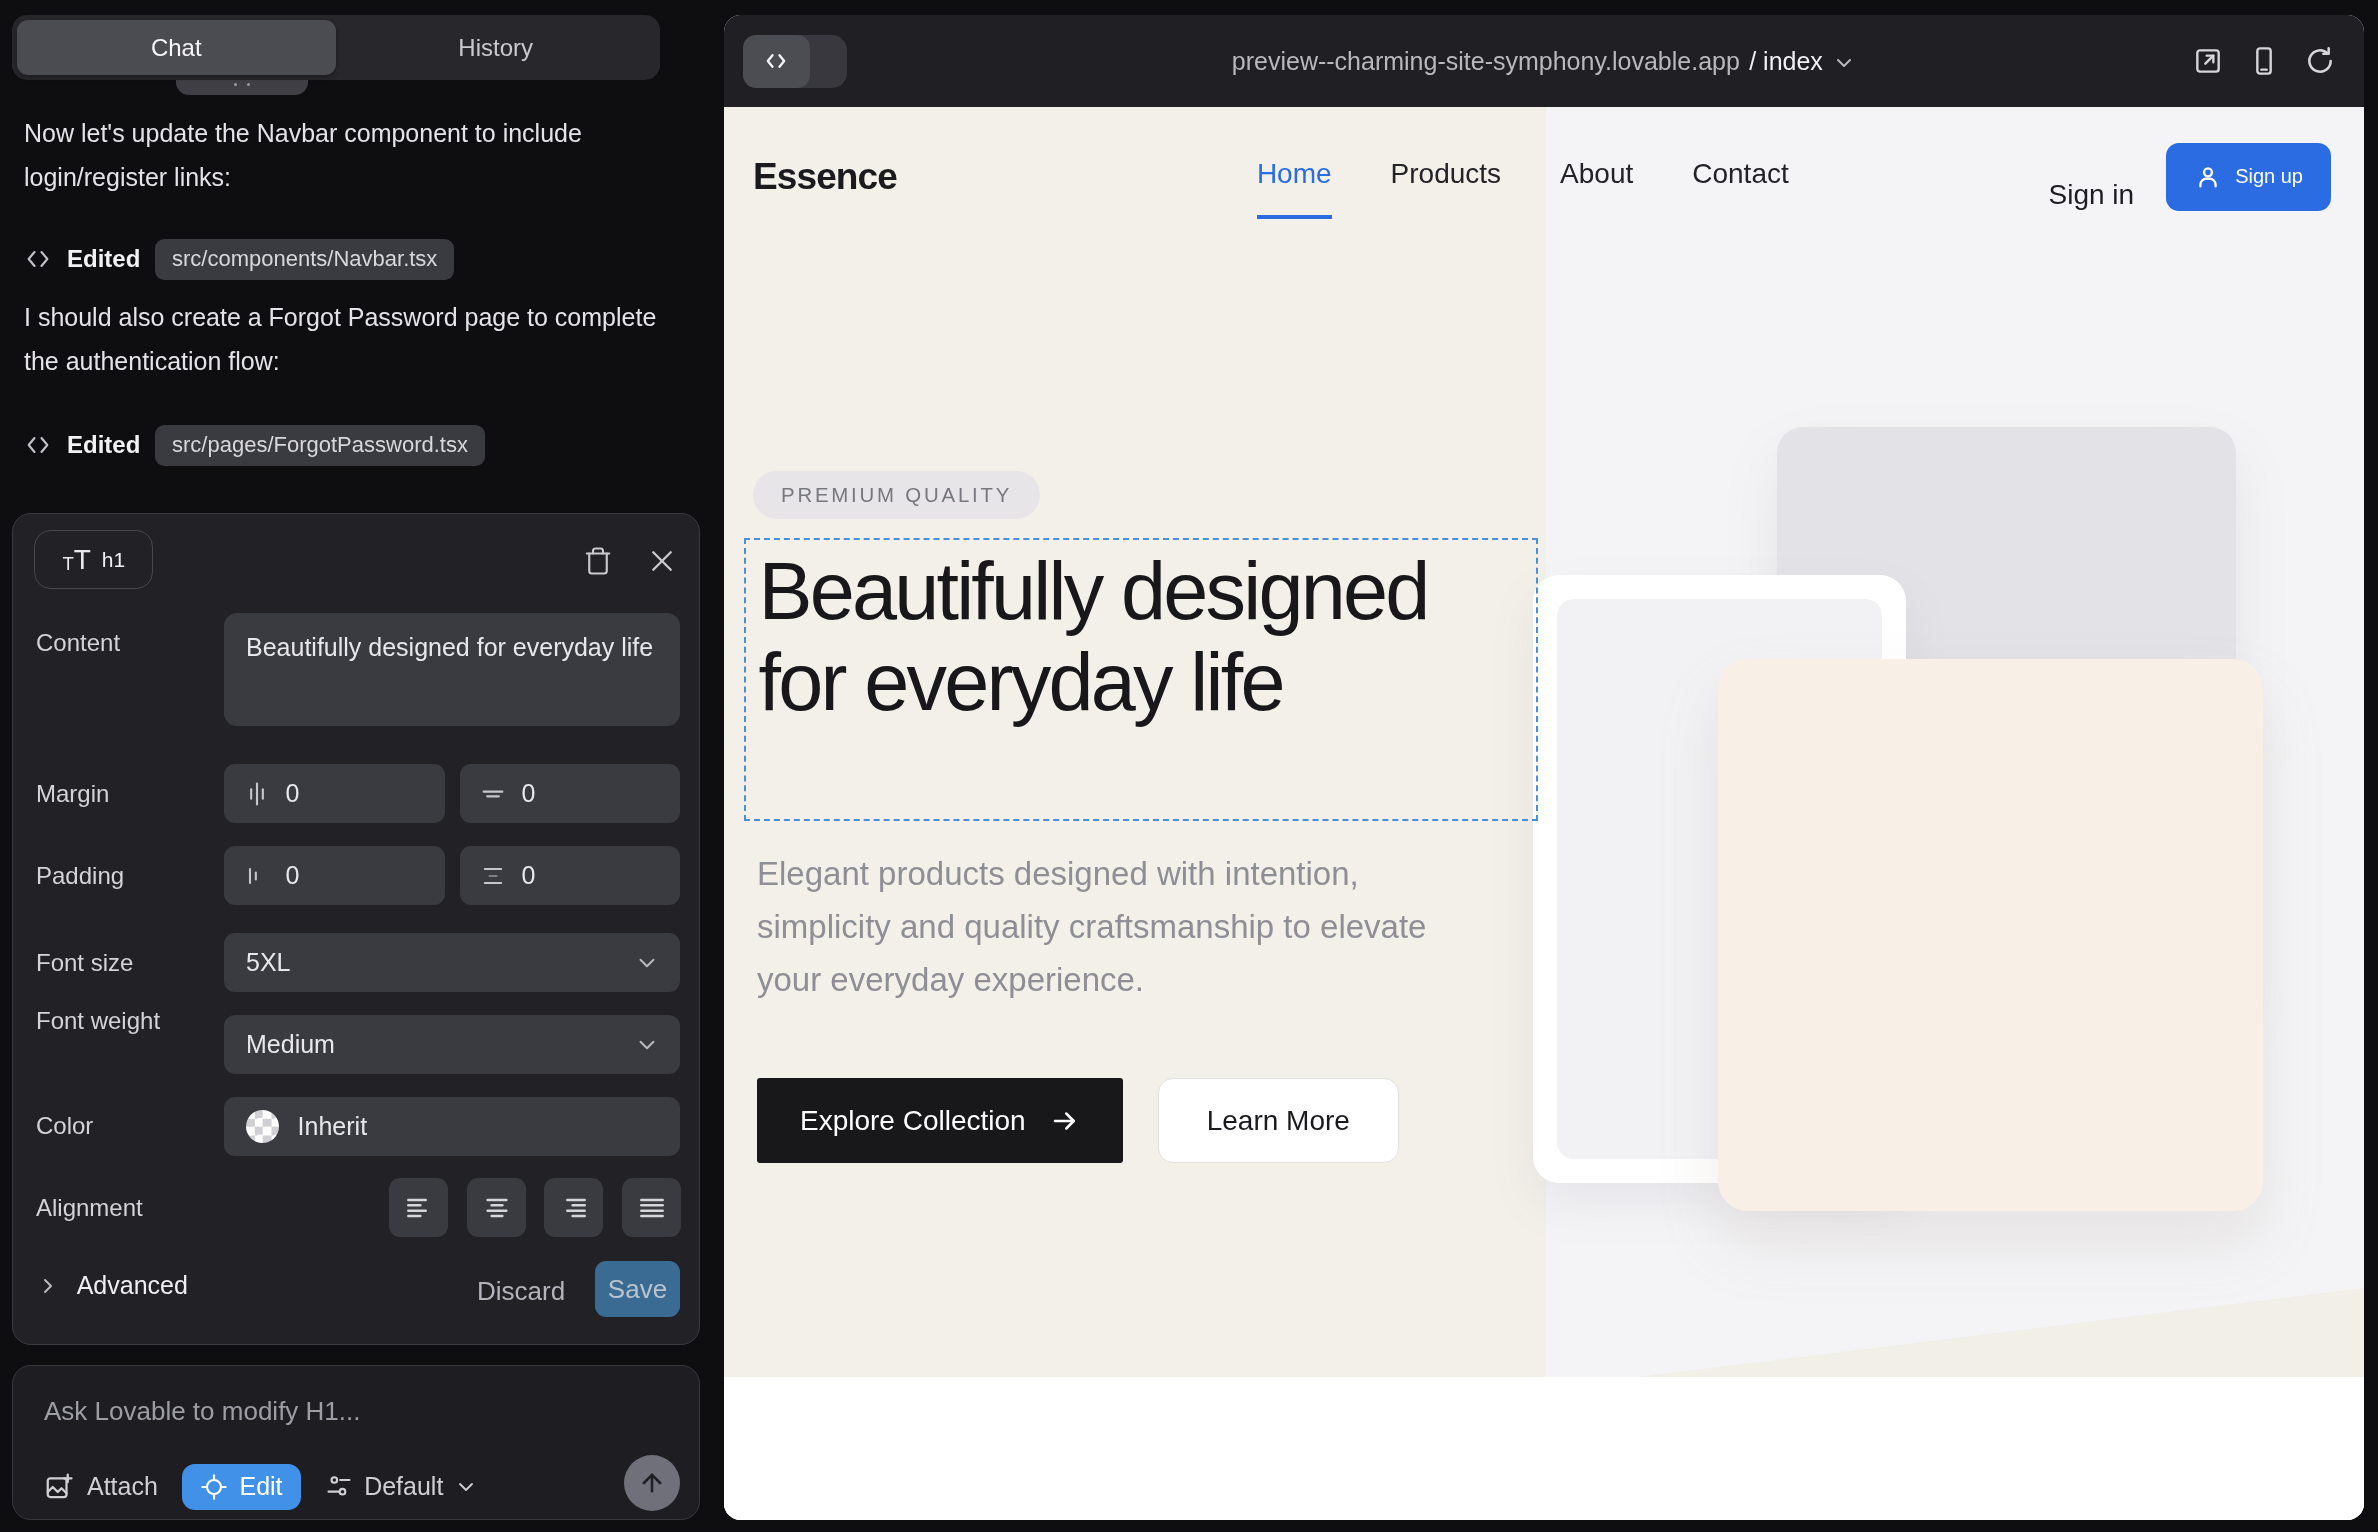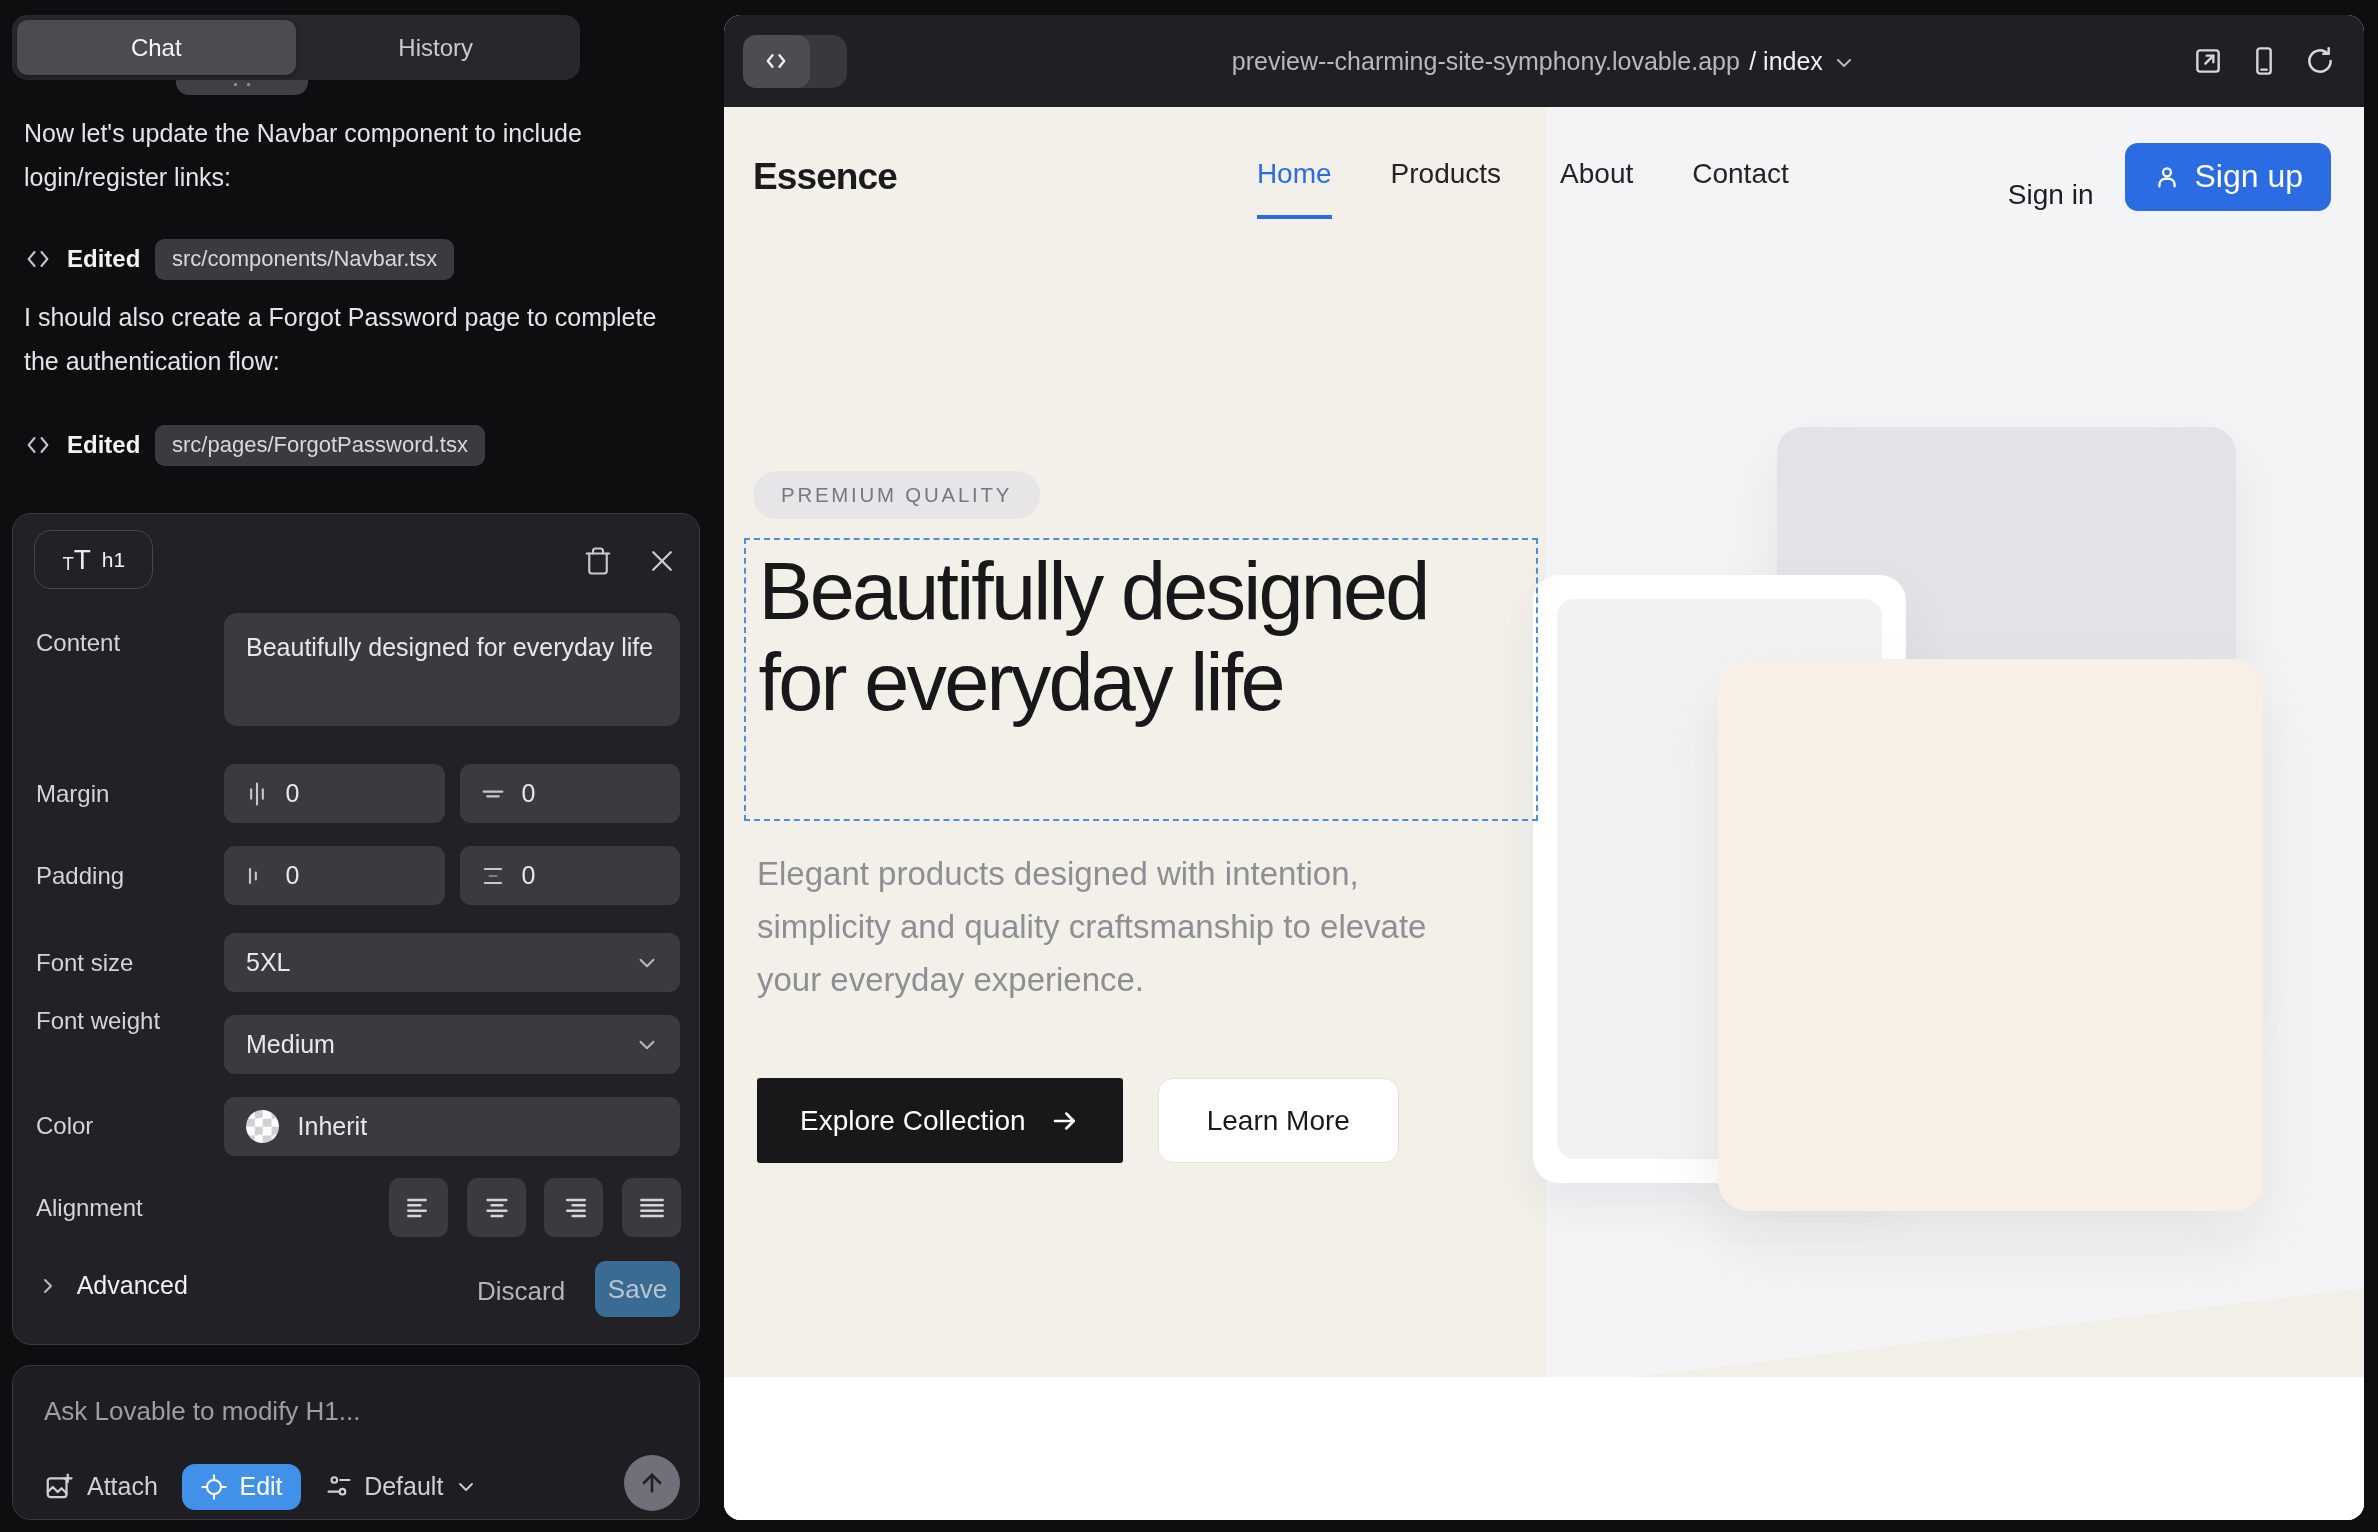--- a/index.html
+++ b/index.html
@@ -2,21 +2,21 @@
 <html style="font-size:15px"><head>
 <meta charset="utf-8">
 <style>
   * { margin:0; padding:0; box-sizing:border-box; }
   html,body { width:2378px; height:1532px; background:#0e0e10; font-family:"Liberation Sans", sans-serif; overflow:hidden; }
   svg { display:block; }
 
   
   .sidebar { position:absolute; left:0; top:0; width:724px; height:1532px; color:#e6e6ea; }
 
-  .tabbar { position:absolute; left:12px; top:15px; width:568px; height:65px; background:#27272c; border-radius:15px; display:flex; padding:4.6px; z-index:5; }
+  .tabbar { position:absolute; left:12px; top:15px; width:648px; height:65px; background:#27272c; border-radius:15px; display:flex; padding:4.6px; z-index:5; }
   .tab { flex:1; display:flex; align-items:center; justify-content:center; font-size:24px; color:#c9c9cf; border-radius:11px; cursor:pointer; }
   .tab.active { background:#4b4b52; color:#f5f5f7; box-shadow:0 1.9px 5.6px rgba(0,0,0,.3); }
 
   .scroll-chip { position:absolute; left:176px; top:80px; width:132px; height:15px; background:#3f3f45; border-radius:0 0 13px 13px; display:flex; align-items:flex-start; justify-content:center; gap:9.3px; }
   .scroll-chip i { width:3.7px; height:3.7px; border-radius:50%; background:#9a9aa2; margin-top:2.8px; }
 
   .msg { position:absolute; left:24px; width:664px; font-size:25px; line-height:44px; color:#e4e4e8; }
   .msg-1 { top:111px; }
   .msg-2 { top:295px; }
   .edit-row { position:absolute; left:24px; display:flex; align-items:center; gap:15px; }
@@ -85,21 +85,21 @@
   .shape-cream { position:absolute; left:994px; top:552px; width:545px; height:552px; background:#f8f0e7; border-radius:30px; box-shadow:0 33px 65px rgba(150,130,110,.14); }
 
   .navbar { position:absolute; left:0; top:0; width:100%; height:139px; display:flex; align-items:center; padding:0 33px 0 29px; }
   .brand { font-size:37px; font-weight:bold; color:#1b1b1e; letter-spacing:-0.9px; }
   .navlinks { display:flex; gap:59px; margin-left:360px; }
   .navlink { font-size:28px; color:#232327; text-decoration:none; position:relative; padding-bottom:5.6px; cursor:pointer; }
   .navlink.active { color:#2b6ce2; }
   .navlink.active::after { content:""; position:absolute; left:0; right:0; bottom:-24px; height:4.6px; background:#2b6ce2; }
   .nav-right { margin-left:auto; display:flex; align-items:flex-end; gap:32px; }
   .signin { font-size:28px; color:#1d1d21; cursor:pointer; }
-  .signup { display:flex; align-items:center; gap:13px; background:#2b6ce2; color:#fff; font-size:32px; border:none; border-radius:13px; height:68px; padding:0 28px; cursor:pointer; }
+  .signup { display:flex; align-items:center; gap:13px; background:#2b6ce2; color:#fff; font-size:20px; border:none; border-radius:13px; height:68px; padding:0 28px; cursor:pointer; }
 
   .badge { position:absolute; left:29px; top:364px; height:48px; display:flex; align-items:center; padding:0 28px; background:#e7e5e8; border-radius:26px; font-size:20.4px; letter-spacing:2.8px; color:#77777e; }
   .sel-box { position:absolute; left:19.5px; top:431px; width:794px; height:283px; border:2.8px dashed #4a90d9; z-index:3; }
   .hero-h1 { position:absolute; left:13px; top:5.6px; width:761px; font-size:81px; line-height:91px; font-weight:500; letter-spacing:-2.8px; color:#18181b; }
   .hero-p { position:absolute; left:33px; top:740px; width:733px; font-size:33px; line-height:53px; color:#8e8e95; }
   .cta-row { position:absolute; left:33px; top:971px; display:flex; gap:35px; }
   .cta-dark { display:flex; align-items:center; gap:24px; height:85px; padding:0 43px; background:#18181b; color:#fff; font-size:28px; border:none; border-radius:3px; cursor:pointer; }
   .cta-light { height:85px; padding:0 48px; background:#fff; color:#1a1a1e; font-size:28px; border:1.9px solid #e2e2de; border-radius:15px; cursor:pointer; }
 </style>
 </head>

